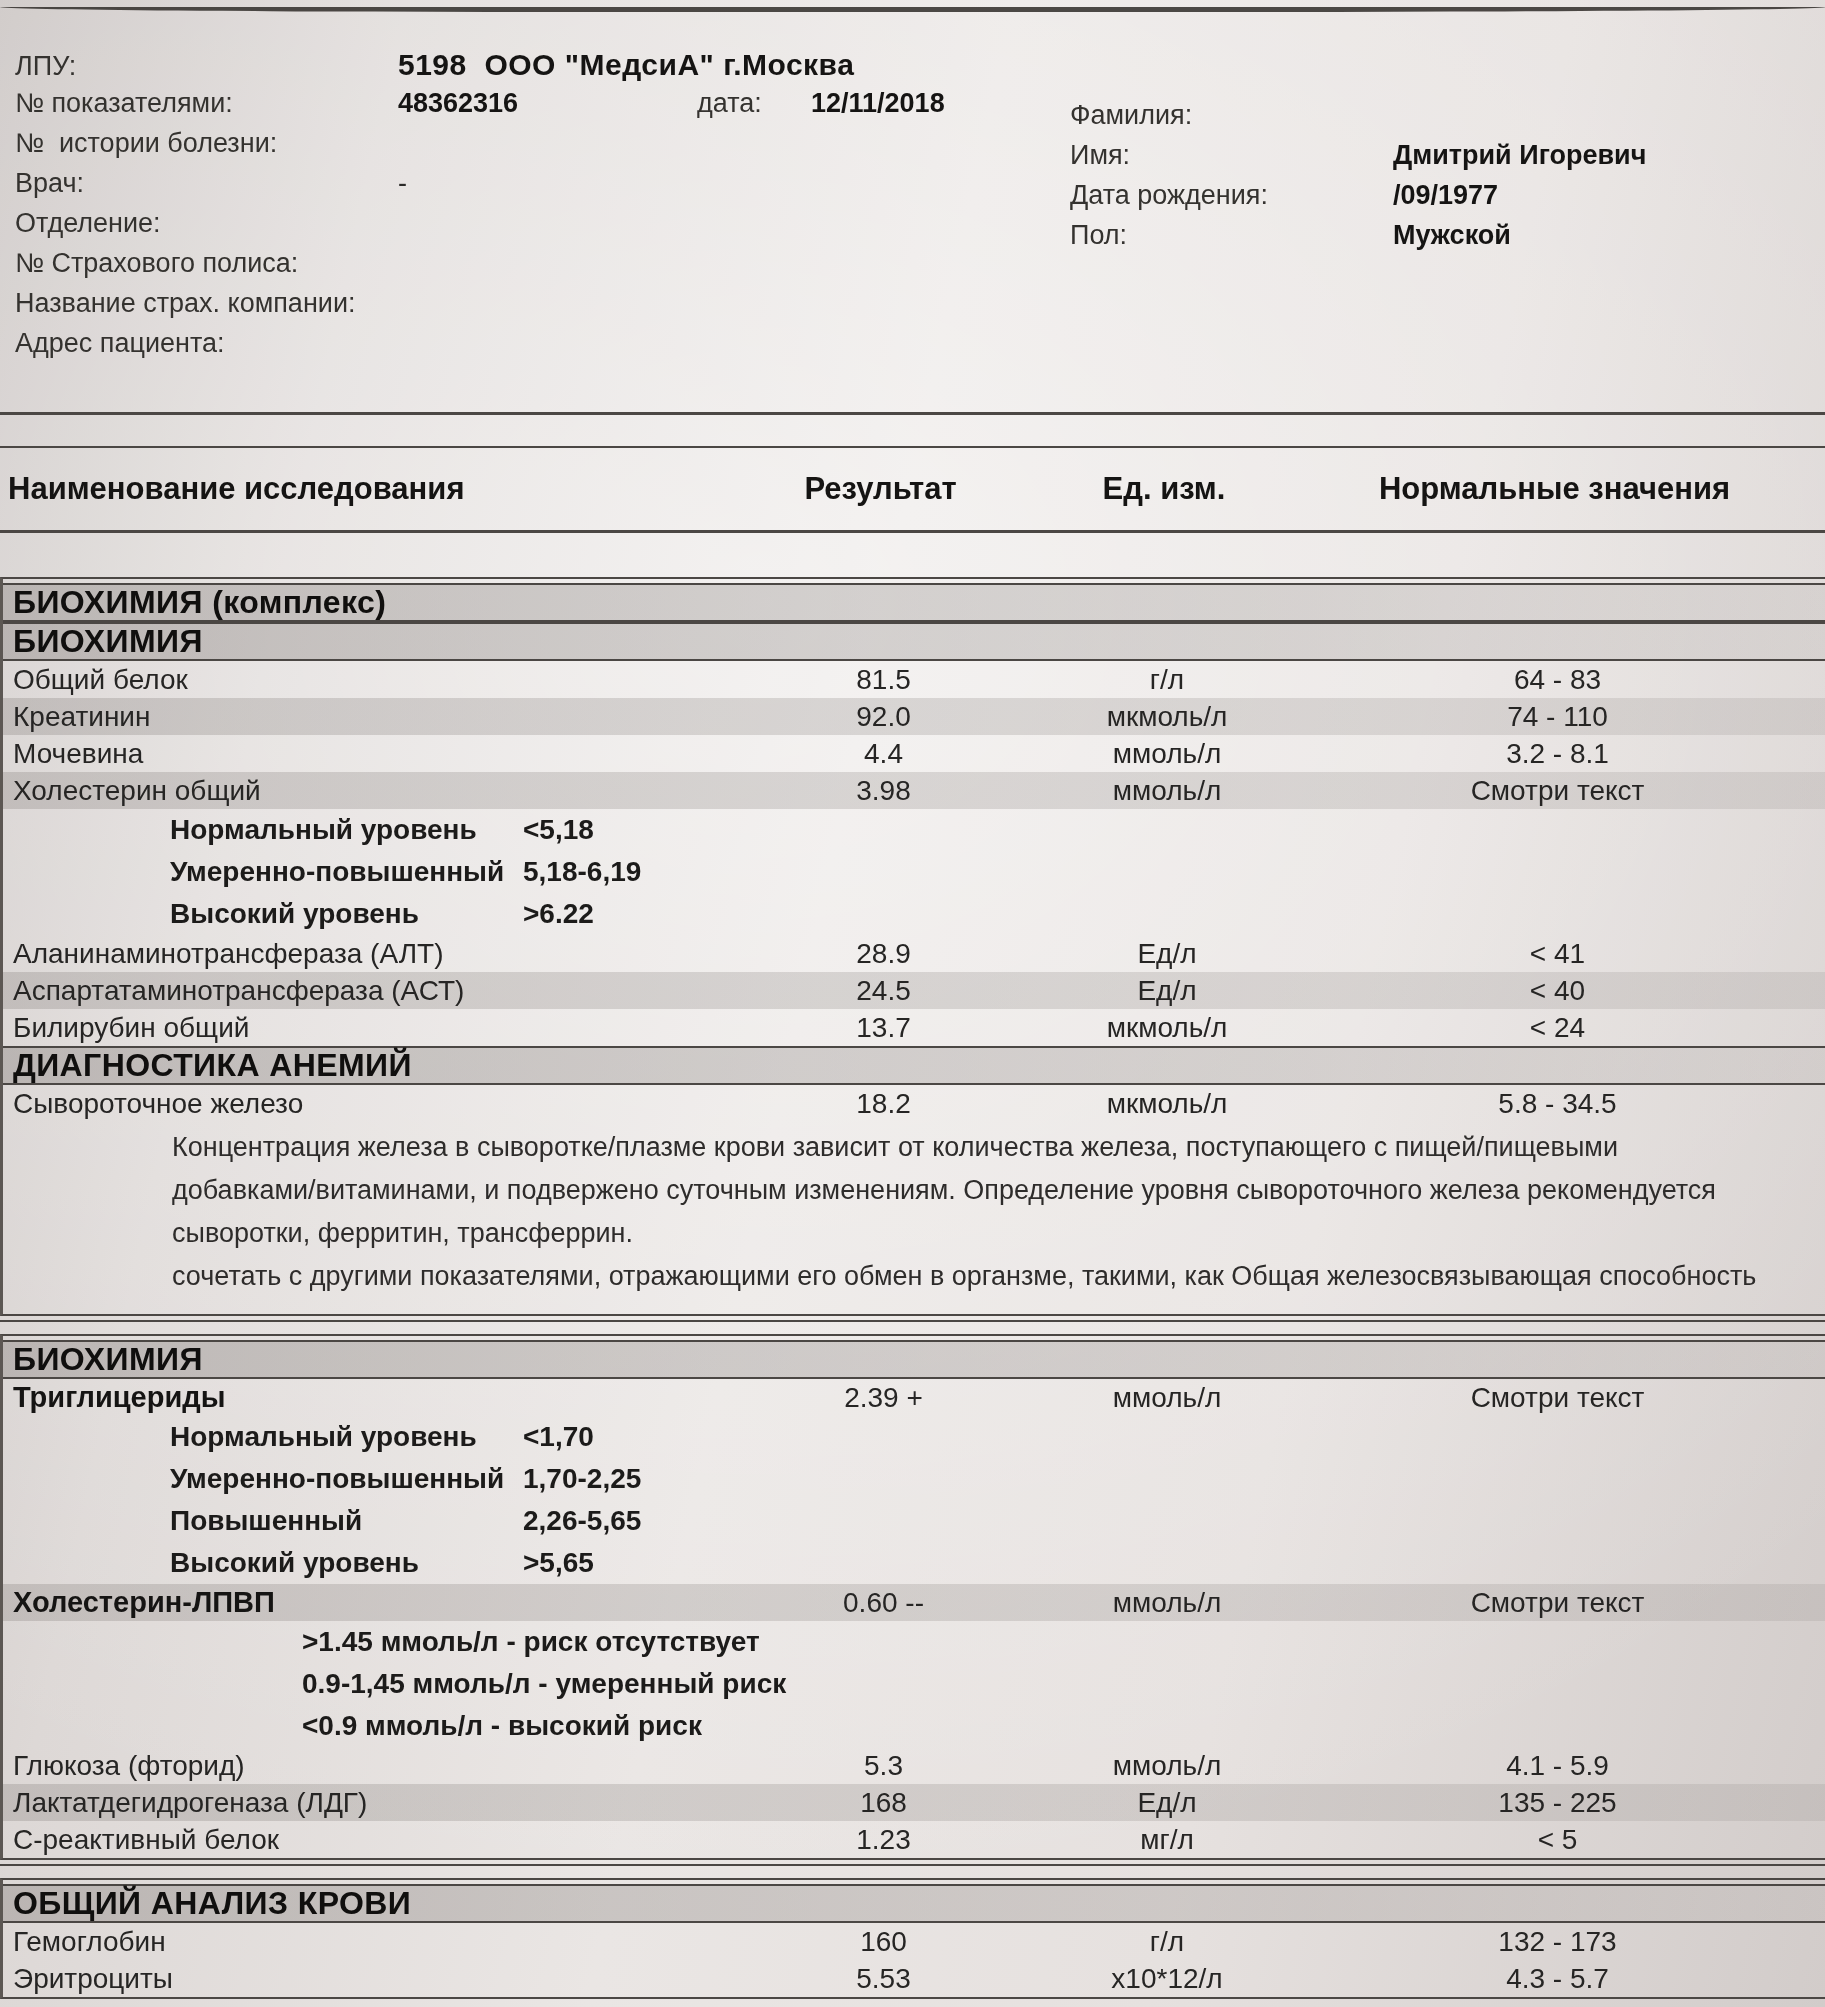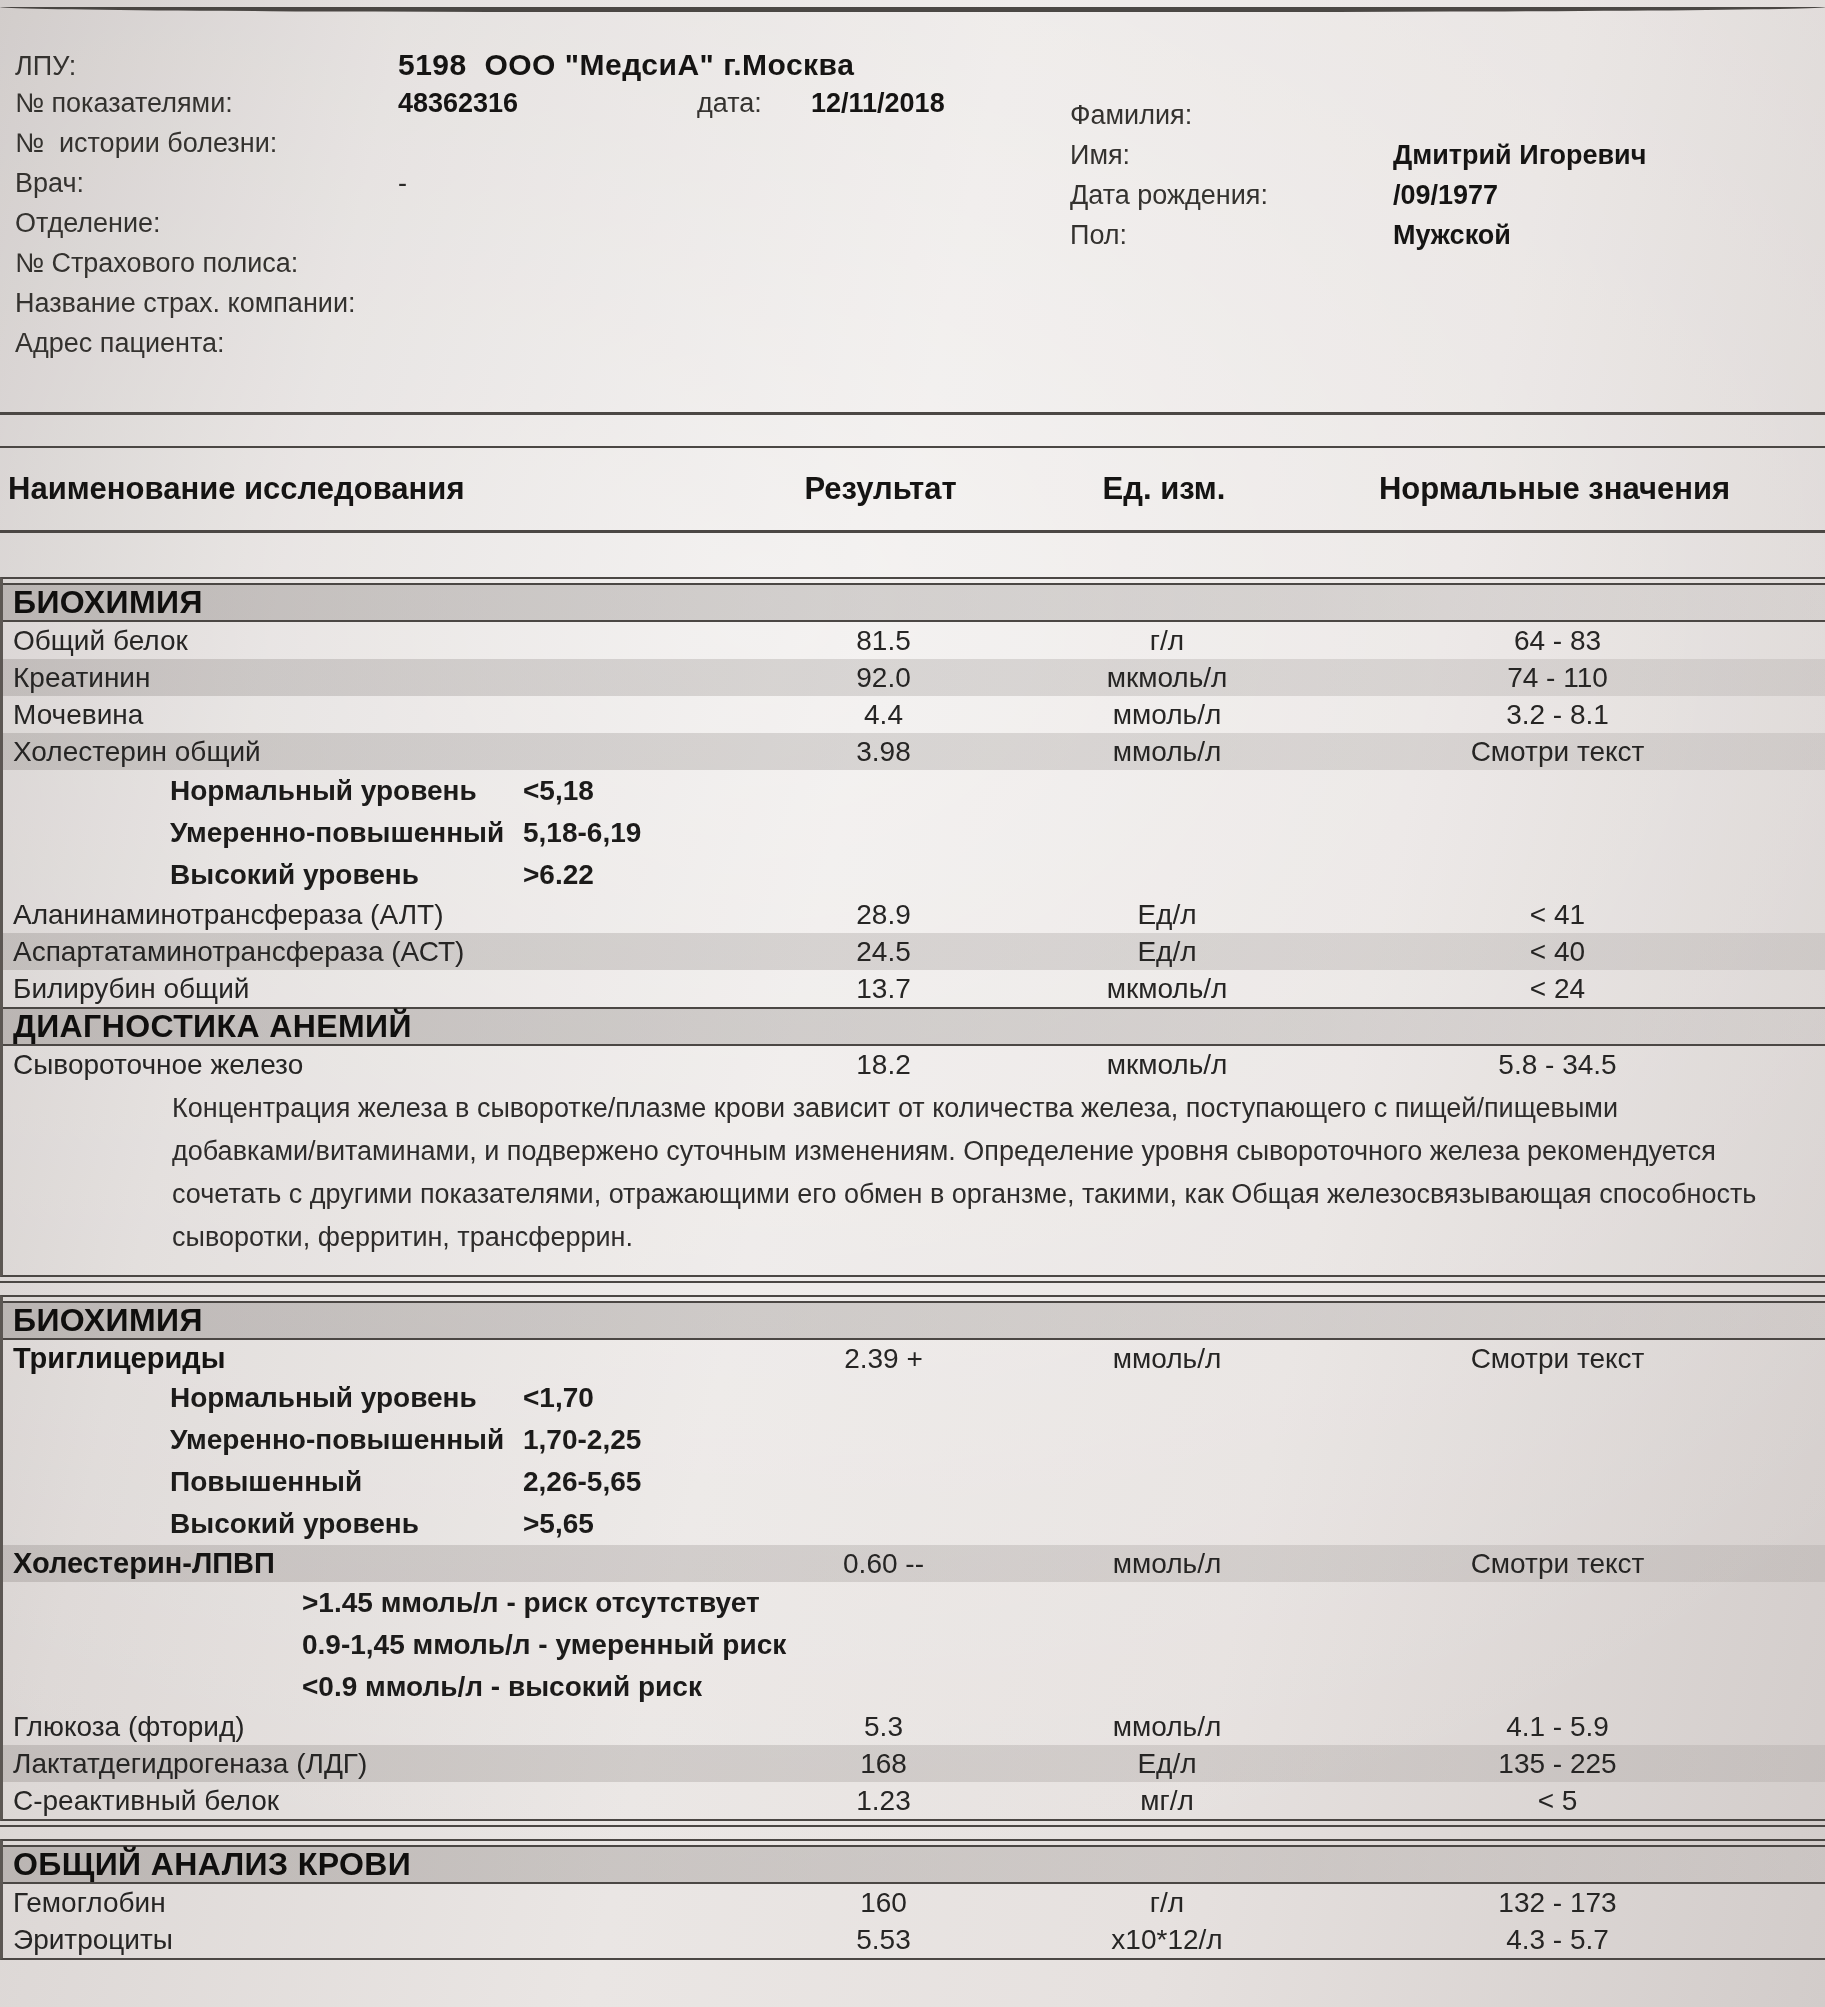--- a/index.html
+++ b/index.html
@@ -114,20 +114,21 @@
     <div class="th name">Наименование исследования</div>
     <div class="th result">Результат</div>
     <div class="th units">Ед. изм.</div>
     <div class="th norm">Нормальные значения</div>
   </div>
 
   <div class="rule rule-c"></div>
 
   <div id="report-body">
       <div class="box">
+        <div class="band">БИОХИМИЯ (комплекс)</div>
         <div class="band">БИОХИМИЯ</div>
         <div class="trow">
           <div class="name">Общий белок</div>
           <div class="result">81.5</div>
           <div class="units">г/л</div>
           <div class="norm">64 - 83</div>
         </div>
         <div class="trow shaded">
           <div class="name">Креатинин</div>
           <div class="result">92.0</div>
@@ -179,22 +180,22 @@
         <div class="band">ДИАГНОСТИКА АНЕМИЙ</div>
         <div class="trow">
           <div class="name">Сывороточное железо</div>
           <div class="result">18.2</div>
           <div class="units">мкмоль/л</div>
           <div class="norm">5.8 - 34.5</div>
         </div>
         <div class="note">
           <div class="note-line">Концентрация железа в сыворотке/плазме крови зависит от количества железа, поступающего с пищей/пищевыми</div>
           <div class="note-line">добавками/витаминами, и подвержено суточным изменениям. Определение уровня сывороточного железа рекомендуется</div>
+          <div class="note-line">сыворотки, ферритин, трансферрин.</div>
           <div class="note-line">сочетать с другими показателями, отражающими его обмен в органзме, такими, как Общая железосвязывающая способность</div>
-          <div class="note-line">сыворотки, ферритин, трансферрин.</div>
         </div>
       </div>
       <div class="sec-rule"></div>
       <div class="box">
         <div class="band">БИОХИМИЯ</div>
         <div class="trow">
           <div class="name bold">Триглицериды</div>
           <div class="result">2.39 +</div>
           <div class="units">ммоль/л</div>
           <div class="norm">Смотри текст</div>

